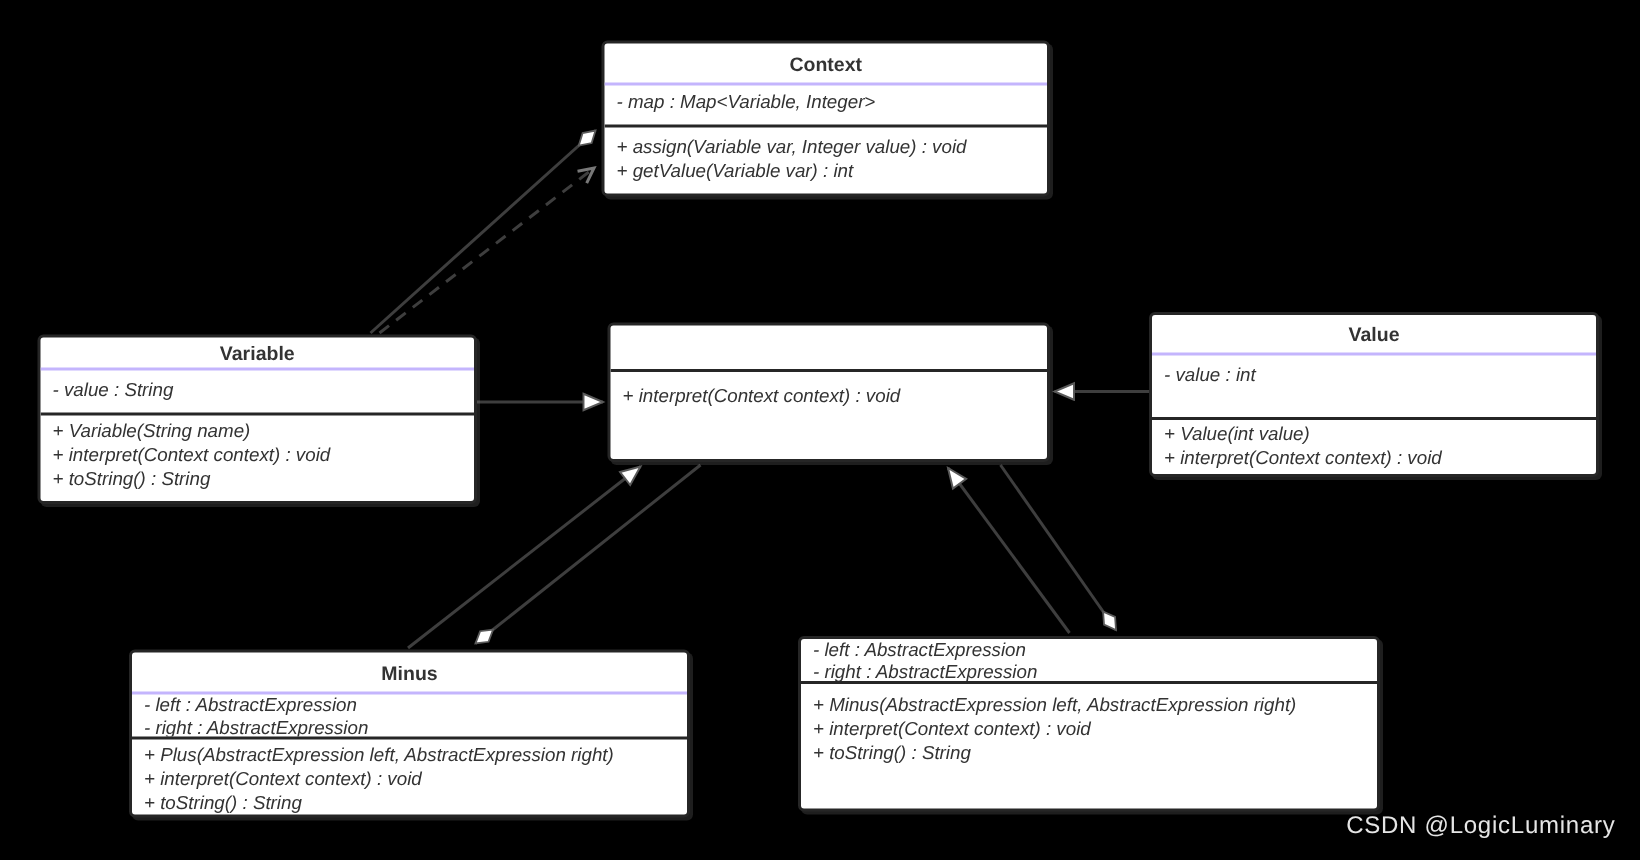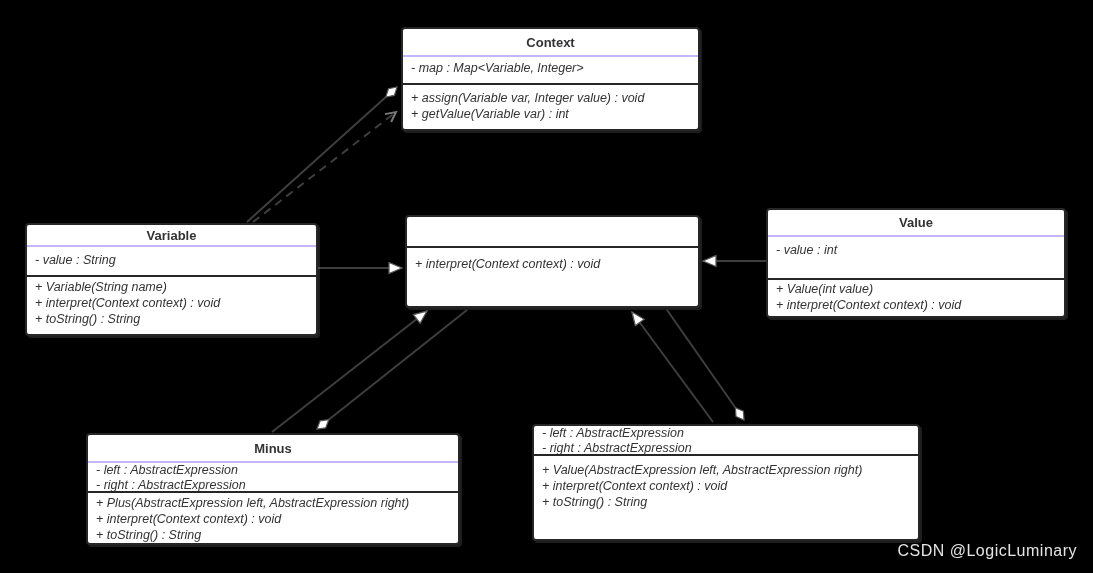--- a/index.html
+++ b/index.html
@@ -110,20 +110,20 @@
       <div class="uml-line">+ toString() : String</div>
     </div>
   </div>
 
   <div class="uml-box" style="left:532px;top:424px;width:388px;height:117px">
     <div class="uml-attrs" style="height:30px">
       <div class="uml-line">- left : AbstractExpression</div>
       <div class="uml-line">- right : AbstractExpression</div>
     </div>
     <div class="uml-methods" style="padding-top:6px">
-      <div class="uml-line">+ Value(AbstractExpression left, AbstractExpression right)</div>
+      <div class="uml-line">+ Minus(AbstractExpression left, AbstractExpression right)</div>
       <div class="uml-line">+ interpret(Context context) : void</div>
       <div class="uml-line">+ toString() : String</div>
     </div>
   </div>
 
   <div id="watermark">CSDN @LogicLuminary</div>
 </div>
 
 </body></html>

